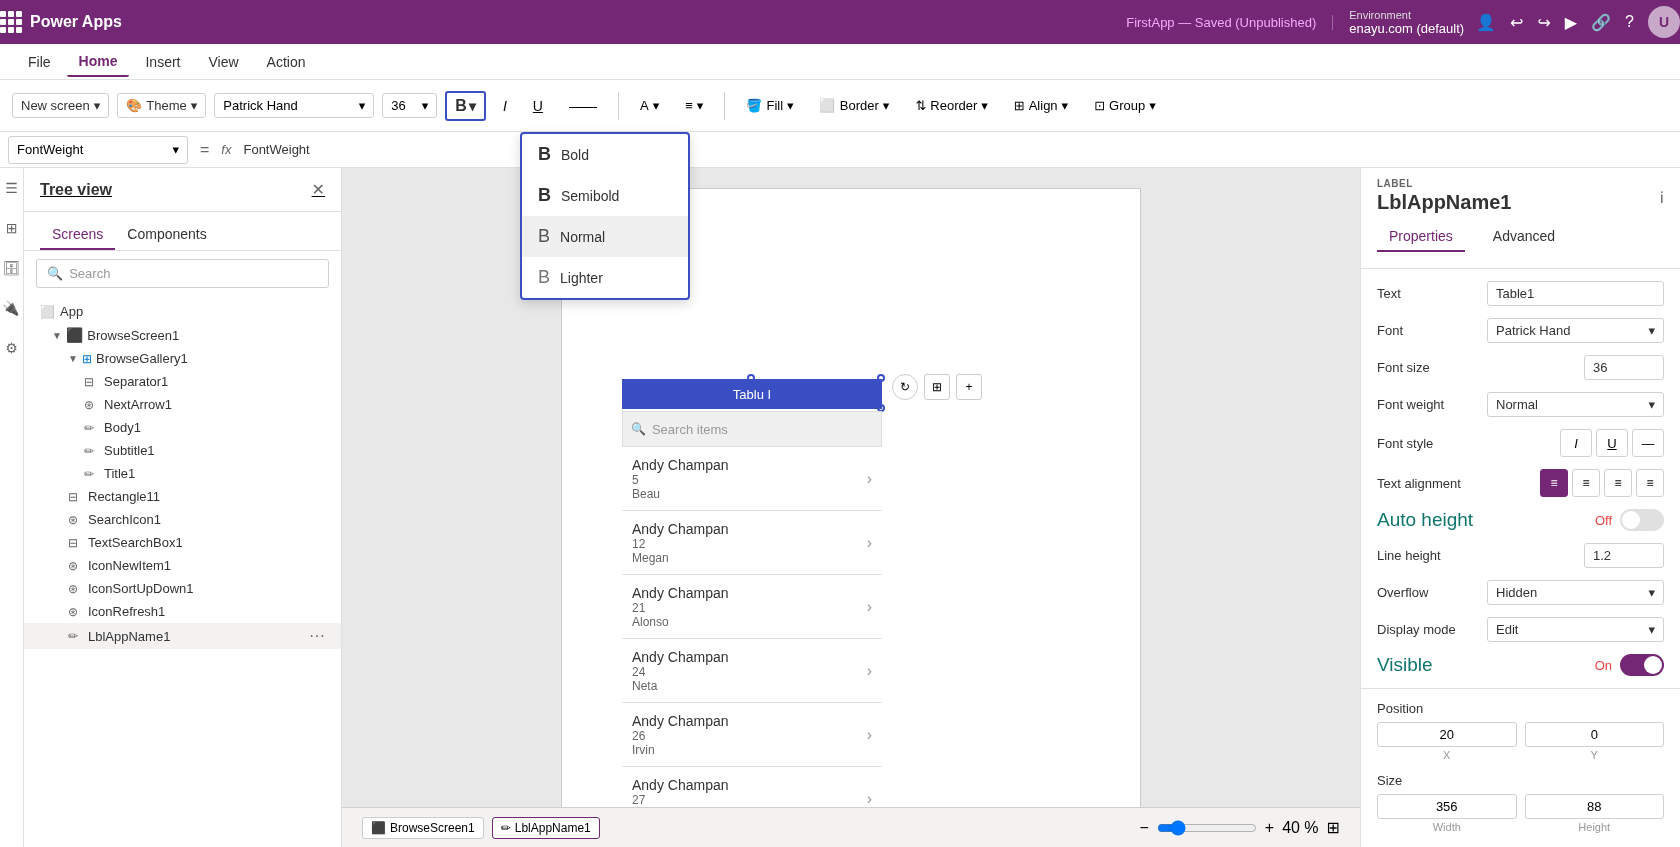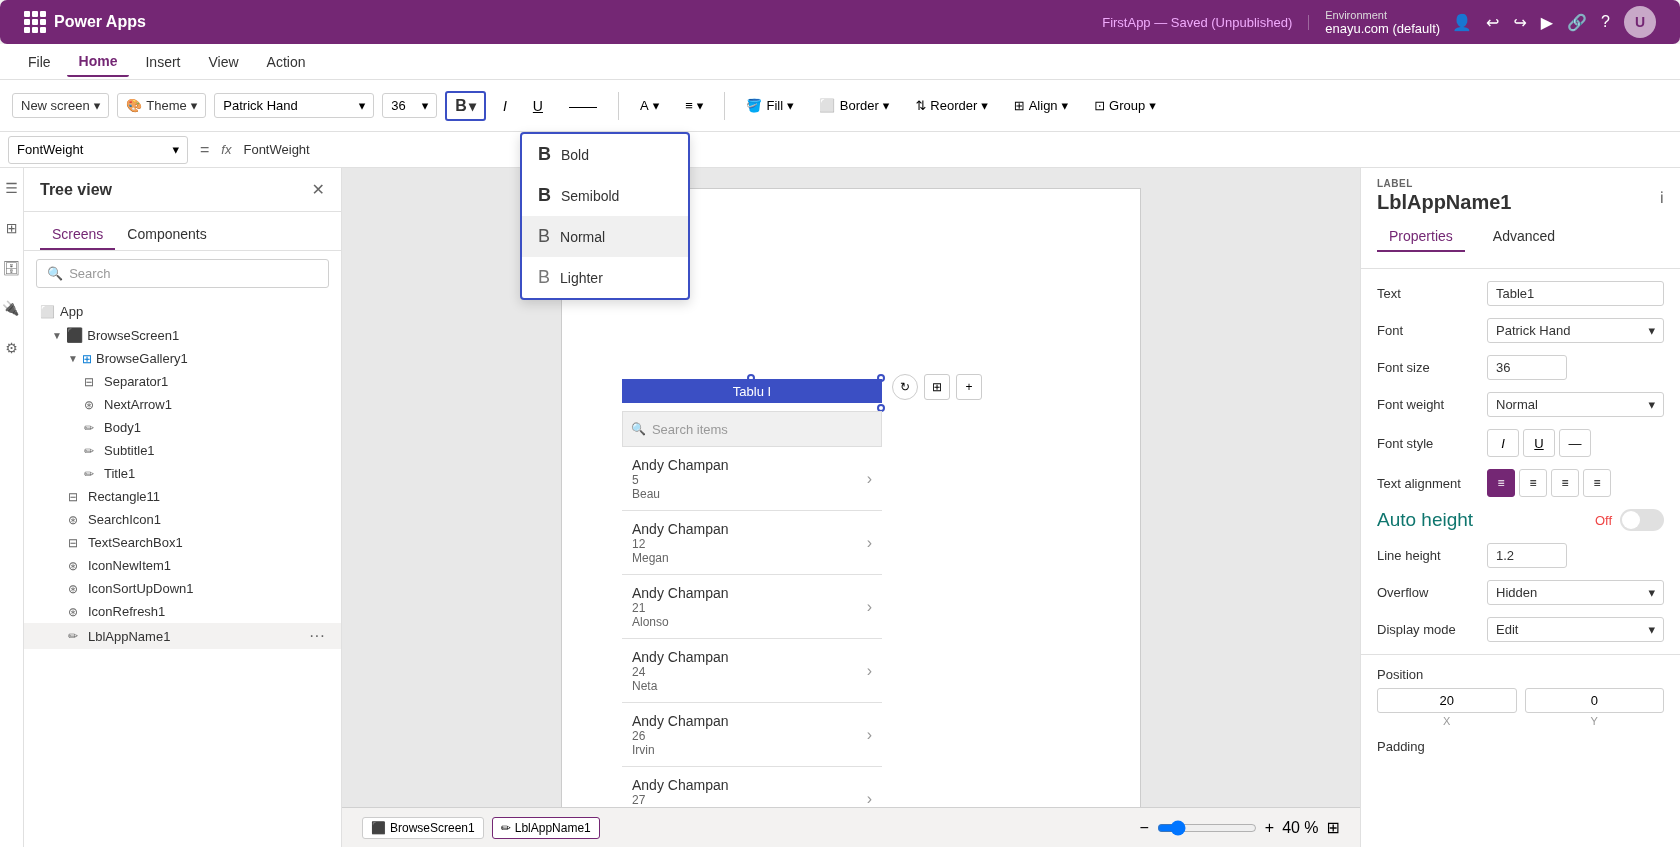--- a/index.html
+++ b/index.html
@@ -4,24 +4,23 @@
   <style>
     * { box-sizing: border-box; margin: 0; padding: 0; font-family: 'Segoe UI', sans-serif; }
     body { width: 1680px; height: 847px; overflow: hidden; background: #f3f2f1; }
 
     
     .top-bar {
       background: #742774;
       height: 44px;
       display: flex;
       align-items: center;
-      padding: 0 24px;
+      padding: 0 0;
       color: white;
       gap: 12px;
-      border-radius: 7px;
     }
     .top-bar-logo { display: flex; align-items: center; gap: 8px; font-weight: 600; font-size: 16px; }
     .waffle-icon { display: grid; grid-template-columns: repeat(3,6px); grid-template-rows: repeat(3,6px); gap: 2px; }
     .waffle-dot { width: 6px; height: 6px; background: white; border-radius: 1px; }
     .top-bar-spacer { flex: 1; }
     .top-bar-right { display: flex; align-items: center; gap: 16px; color: white; font-size: 13px; }
     .env-label { font-size: 11px; color: #ddd; }
     .env-name { font-size: 13px; }
     .top-bar-actions { display: flex; align-items: center; gap: 14px; }
     .top-bar-icon { color: white; font-size: 16px; cursor: pointer; }
@@ -141,21 +140,21 @@
     
     .tree-panel {
       width: 318px;
       background: white;
       border-right: 1px solid #e0e0e0;
       display: flex;
       flex-direction: column;
     }
     .tree-header {
       display: flex; align-items: center; justify-content: space-between;
-      padding: 12px 16px; border-bottom: 1px solid #e0e0e0;
+      padding: 12px 16px; border-bottom: 1px solid #e0e0e0; text-decoration: underline;
     }
     .tree-title { font-size: 16px; font-weight: 600; color: #333; }
     .tree-close { font-size: 16px; color: #666; cursor: pointer; }
     .tree-tabs { display: flex; padding: 8px 16px 0; gap: 0; border-bottom: 1px solid #e0e0e0; }
     .tree-tab { padding: 6px 12px; font-size: 14px; cursor: pointer; color: #333; border-bottom: 2px solid transparent; }
     .tree-tab.active { color: #742774; border-bottom: 2px solid #742774; font-weight: 500; }
     .tree-search {
       margin: 8px 12px; padding: 6px 10px; border: 1px solid #d0d0d0; border-radius: 3px;
       font-size: 13px; display: flex; align-items: center; gap: 6px; color: #999;
     }
@@ -244,21 +243,21 @@
       overflow-y: auto;
     }
     .right-panel-header { padding: 10px 16px 0; }
     .right-panel-label { font-size: 10px; color: #666; text-transform: uppercase; letter-spacing: 0.5px; font-weight: 600; }
     .right-panel-title { font-size: 20px; font-weight: 600; color: #333; margin-top: 2px; }
     .right-panel-tabs { display: flex; padding: 8px 16px 16px; border-bottom: 1px solid #e0e0e0; gap: 16px; }
     .right-tab { padding: 6px 12px; font-size: 14px; cursor: pointer; color: #333; border-bottom: 2px solid transparent; }
     .right-tab.active { color: #742774; border-bottom: 2px solid #742774; }
     .right-panel-body { padding: 12px 16px; }
     .prop-row {
-      display: flex; align-items: center; margin-bottom: 12px;
+      display: flex; align-items: center; margin-bottom: 12px; justify-content: space-between;
     }
     .prop-label { font-size: 13px; color: #333; width: 110px; flex-shrink: 0; }
     .prop-value {
       flex: 1; font-size: 13px; color: #333;
       border: 1px solid #d0d0d0; border-radius: 3px; padding: 4px 8px;
       display: flex; align-items: center; justify-content: space-between;
     }
     .font-style-group { display: flex; gap: 4px; }
     .font-style-btn {
       width: 32px; height: 28px; border: 1px solid #d0d0d0; border-radius: 3px;
@@ -530,21 +529,21 @@
         <span class="tree-item-icon">✏</span>
         <span>LblAppName1</span>
         <span class="tree-item-dots">···</span>
       </div>
     </div>
   </div>
 
   <div class="canvas-area">
     <div class="canvas-screen">
 
-      <div style="position:absolute;top:190px;left:60px;width:260px;height:24px;background:#3b4fc4;color:white;display:flex;align-items:center;justify-content:center;font-size:13px;font-weight:500;z-index:5;">
+      <div style="position:absolute;top:190px;left:60px;width:260px;height:30px;background:#3b4fc4;color:white;display:flex;align-items:center;justify-content:center;font-size:13px;font-weight:500;z-index:5;">
         <span>Tablu I</span>
       </div>
 
       <div class="selection-handle" style="position:absolute;top:185px;left:185px;"></div>
       <div class="selection-handle" style="position:absolute;top:185px;left:315px;"></div>
       <div class="selection-handle" style="position:absolute;top:215px;left:315px;"></div>
 
       <div style="position:absolute;top:185px;left:330px;display:flex;gap:6px;z-index:6;">
         <div style="width:26px;height:26px;border-radius:50%;background:white;border:1px solid #ccc;display:flex;align-items:center;justify-content:center;font-size:12px;cursor:pointer;">↻</div>
         <div style="width:26px;height:26px;border-radius:3px;background:white;border:1px solid #ccc;display:flex;align-items:center;justify-content:center;font-size:12px;cursor:pointer;">⊞</div>
@@ -720,36 +719,54 @@
       </div>
 
       <div class="prop-row">
         <span class="prop-label">Display mode</span>
         <div class="prop-dropdown">
           <span>Edit</span>
           <span>▾</span>
         </div>
       </div>
 
+      <div class="toggle-row">
+        <span class="toggle-label">Visible</span>
+        <span class="toggle-on-text">On</span>
+        <div class="toggle-switch"></div>
+      </div>
       <div class="section-divider"></div>
 
       <div class="prop-row" style="align-items:flex-start;flex-direction:column;">
         <span class="prop-label" style="margin-bottom:6px;">Position</span>
         <div style="display:flex;gap:8px;width:100%;">
           <div class="size-box">
             <input class="size-input" type="text" value="20" style="">
             <div class="size-sublabel">X</div>
           </div>
           <div class="size-box">
             <input class="size-input" type="text" value="0" style="">
             <div class="size-sublabel">Y</div>
           </div>
         </div>
       </div>
 
+      <div class="prop-row" style="align-items:flex-start;flex-direction:column;">
+        <span class="prop-label" style="margin-bottom:6px;">Size</span>
+        <div style="display:flex;gap:8px;width:100%;">
+          <div class="size-box">
+            <input class="size-input" type="text" value="356" style="">
+            <div class="size-sublabel">Width</div>
+          </div>
+          <div class="size-box">
+            <input class="size-input" type="text" value="88" style="">
+            <div class="size-sublabel">Height</div>
+          </div>
+        </div>
+      </div>
 
       <div class="prop-row" style="align-items:flex-start;flex-direction:column;">
         <span class="prop-label" style="margin-bottom:6px;">Padding</span>
 
       </div>
     </div>
   </div>
 
 </div>
 

